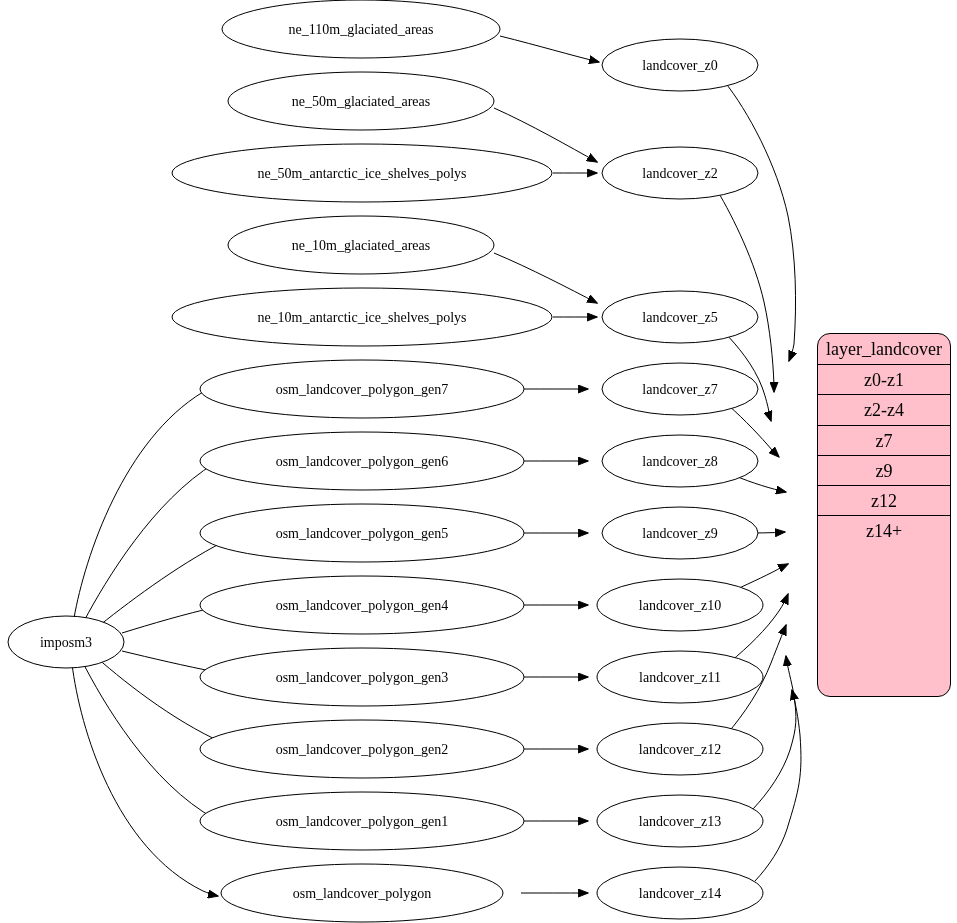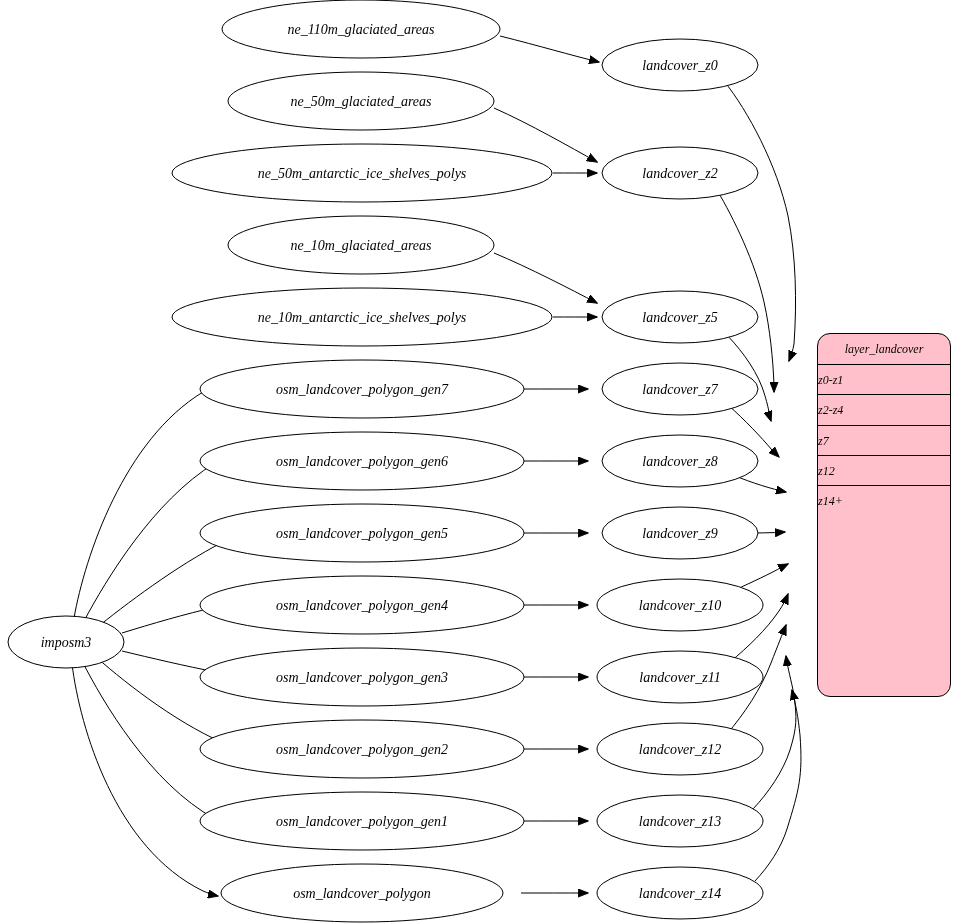--- a/index.html
+++ b/index.html
@@ -1,18 +1,18 @@
 <!DOCTYPE html>
 <html><head>
 <meta charset="utf-8">
 <style>
   html,body{margin:0;padding:0;background:#ffffff;}
   body{width:957px;height:923px;overflow:hidden;
        font-family:"Liberation Serif","DejaVu Serif",serif;}
-  #graph{position:relative;width:957px;height:668px;font-style:italic;}
+  #graph{position:relative;width:957px;height:668px;}
   svg{display:block;}
   text{font-family:"Liberation Serif","DejaVu Serif",serif;font-size:14px;fill:#000;}
   .node-ellipse{fill:#ffffff;stroke:#000000;stroke-width:1;}
   .edge-path{fill:none;stroke:#000000;stroke-width:1;}
   .arrow{fill:#000000;stroke:#000000;stroke-width:1;}
 </style>
 </head>
 <body>
 
 <div id="graph">
@@ -199,45 +199,47 @@
     </g>
   </g>
 
 </svg>
 
   <div id="layer-table">
     <div class="lt-head">layer_landcover</div>
     <div class="lt-row">z0-z1</div>
     <div class="lt-row">z2-z4</div>
     <div class="lt-row">z7</div>
+    <div class="lt-row">z9</div>
     <div class="lt-row">z12</div>
     <div class="lt-row lt-last">z14+</div>
   </div>
 
 </div>
 
 <style>
   #layer-table{
     position:absolute;
     left:817px; top:333px;
     width:134px; height:364px;
     box-sizing:border-box;
     background:#ffc0cb;
     border:1px solid #000000;
     border-radius:13px;
     overflow:hidden;
     font-family:"Liberation Serif","DejaVu Serif",serif;
-    font-size:12px;
+    font-size:18px;
     color:#000000;
   }
   #layer-table .lt-head{
     height:31px; line-height:31px;
     text-align:center;
     border-bottom:1px solid #000000;
     box-sizing:border-box;
   }
   #layer-table .lt-row{
     height:30.3px; line-height:30.3px;
+    text-align:center;
     border-bottom:1px solid #000000;
     box-sizing:border-box;
   }
   #layer-table .lt-last{ border-bottom:none; }
 </style>
 
 </body></html>

